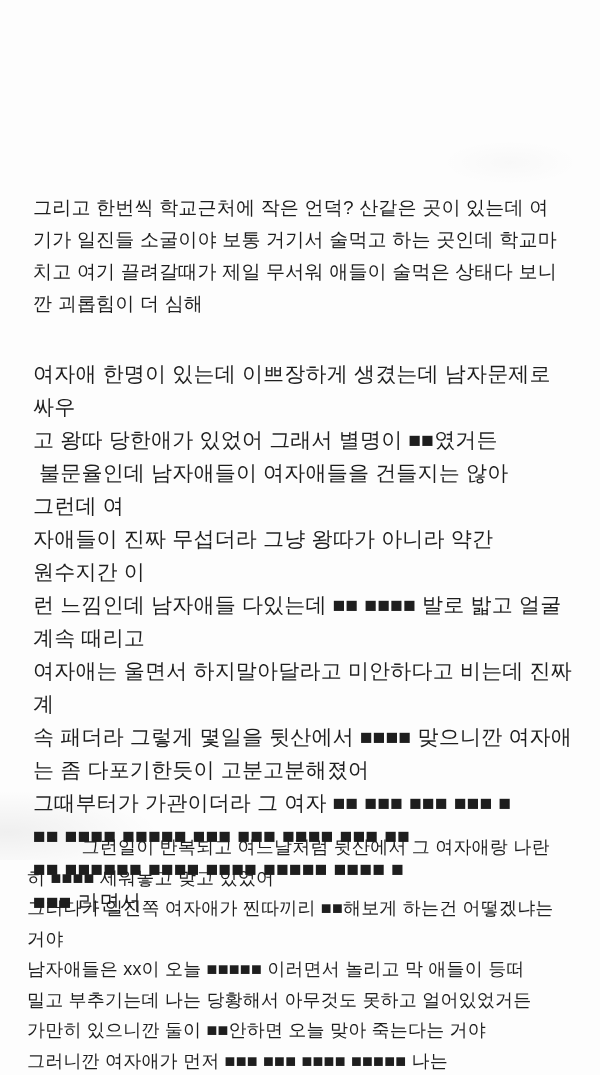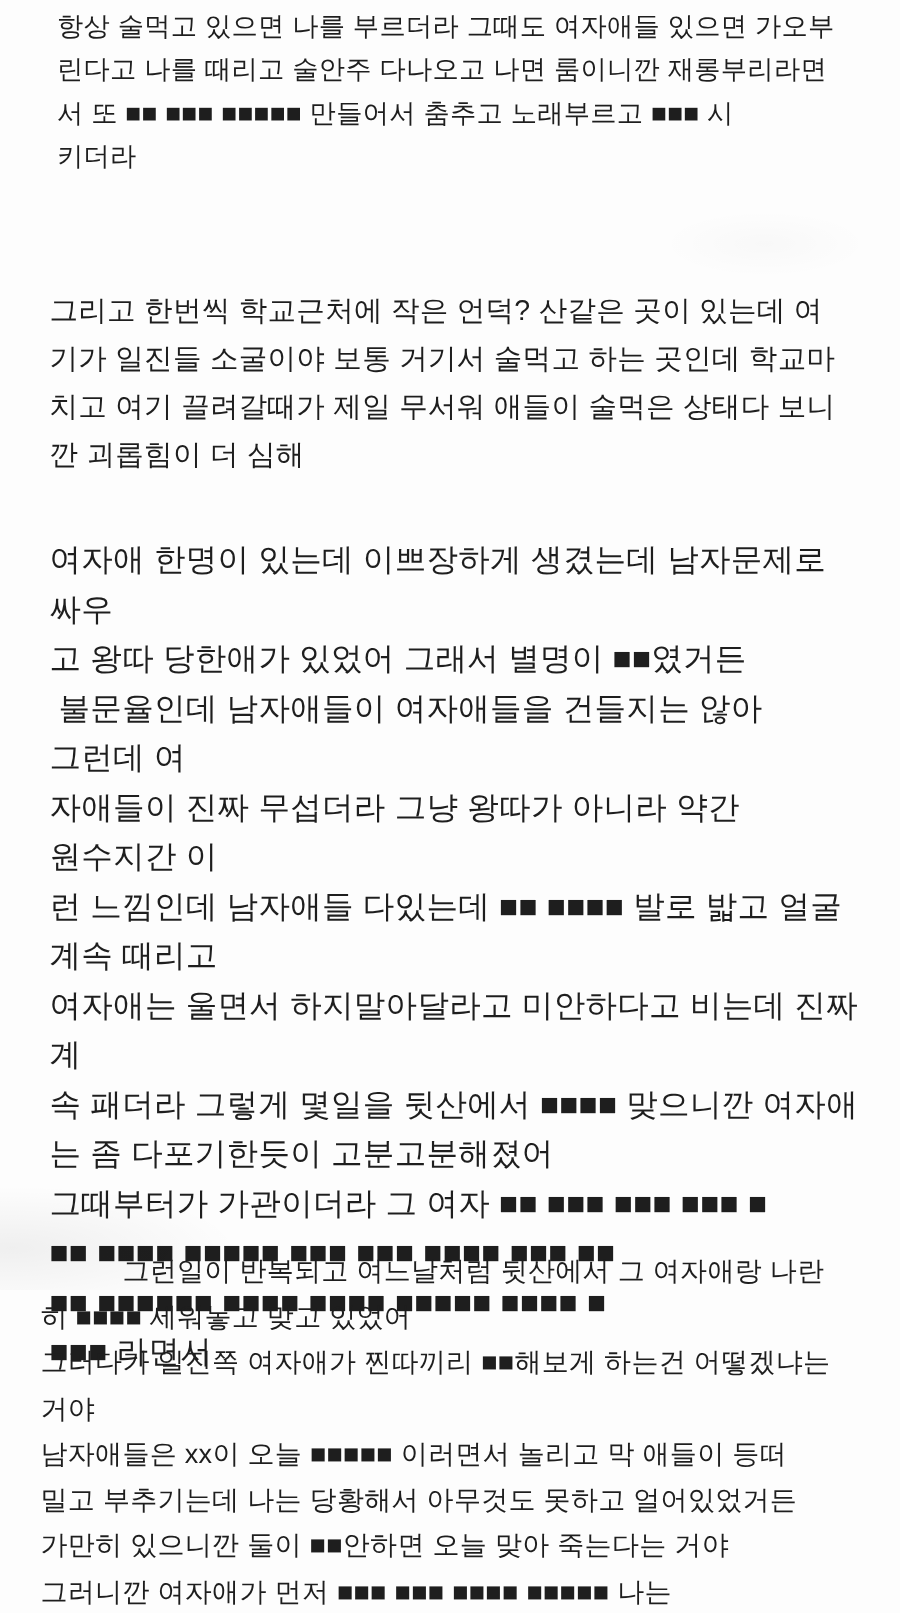--- a/index.html
+++ b/index.html
@@ -70,24 +70,20 @@
     width: 140px;
     height: 45px;
     background: radial-gradient(ellipse at 50% 50%, rgba(0,0,0,0.02), rgba(0,0,0,0) 70%);
     pointer-events: none;
   }
 </style>
 </head>
 <body>
 
 <div class="page">
-  <div class="para p1">항상 술먹고 있으면 나를 부르더라 그때도 여자애들 있으면 가오부
-린다고 나를 때리고 술안주 다나오고 나면 룸이니깐 재롱부리라면
-서 또 ■■ ■■■ ■■■■■ 만들어서 춤추고 노래부르고 ■■■ 시
-키더라</div>
 
   <div class="para p2">그리고 한번씩 학교근처에 작은 언덕? 산같은 곳이 있는데 여
 기가 일진들 소굴이야 보통 거기서 술먹고 하는 곳인데 학교마
 치고 여기 끌려갈때가 제일 무서워 애들이 술먹은 상태다 보니
 깐 괴롭힘이 더 심해</div>
 
   <div class="para p3">여자애 한명이 있는데 이쁘장하게 생겼는데 남자문제로 싸우
 고 왕따 당한애가 있었어 그래서 별명이 ■■였거든
  불문율인데 남자애들이 여자애들을 건들지는 않아 그런데 여
 자애들이 진짜 무섭더라 그냥 왕따가 아니라 약간 원수지간 이

